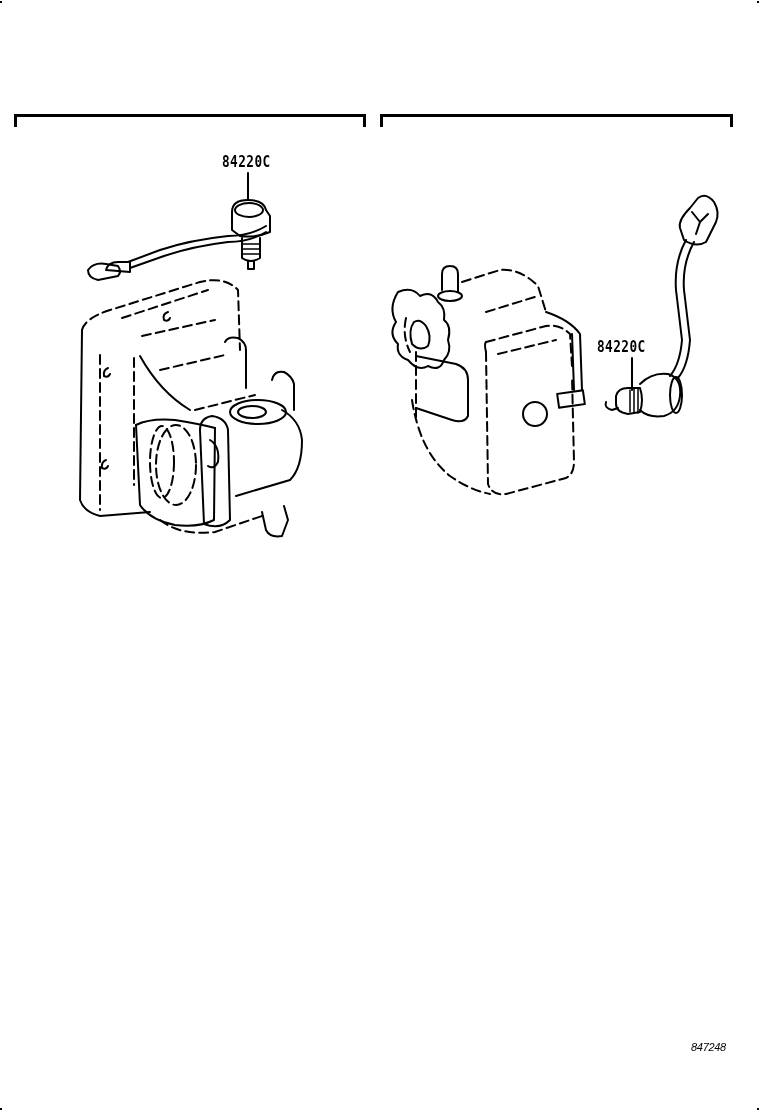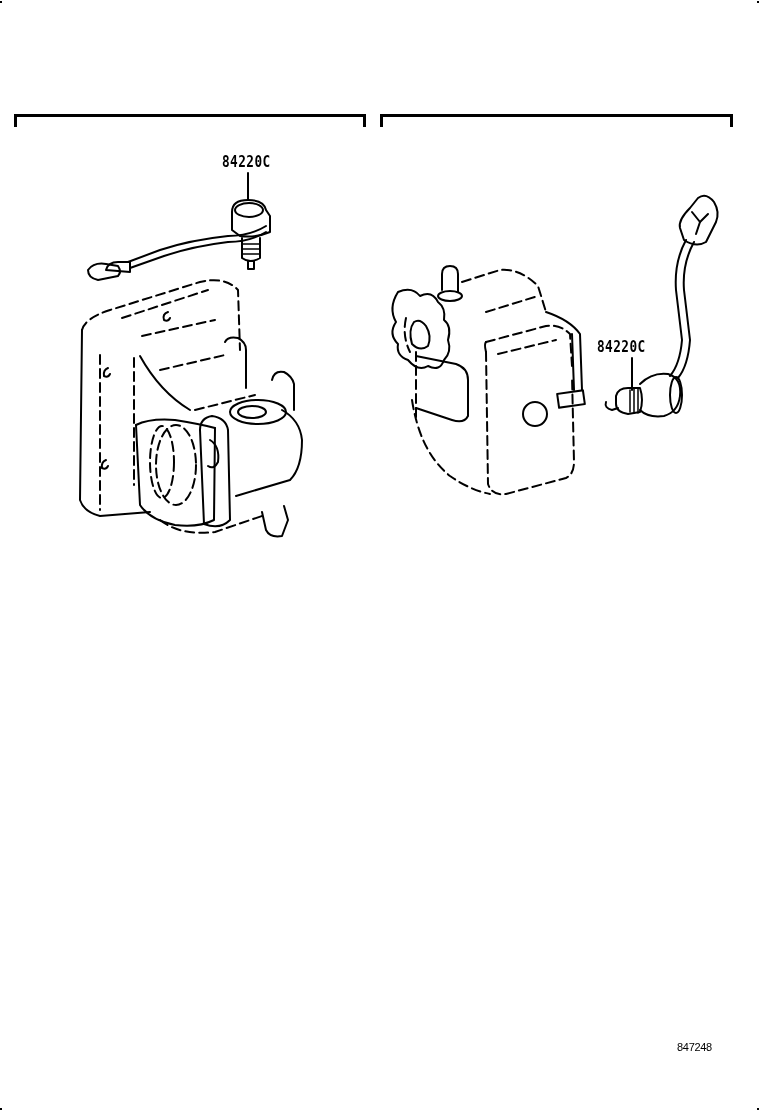--- a/index.html
+++ b/index.html
@@ -187,13 +187,13 @@
 
     <path d="M684,240 L680,228 Q678,220 690,208 L698,198 Q706,192 714,202 Q720,212 716,222 L706,242 Q696,248 684,240 Z"></path>
     <path d="M692,212 L700,222 L708,214"></path>
     <line x1="700" y1="222" x2="696" y2="234"></line>
   </g>
 </svg>
 
 <div class="callout" style="left:222px;top:154px;">84220C</div>
 <div class="callout" style="left:597px;top:339px;">84220C</div>
 
-<div class="fig-num" style="left:677px;top:1041px;">847248</div>
+<div class="fig-num" style="left:691px;top:1041px;font-style:italic;">847248</div>
 
 </body></html>

